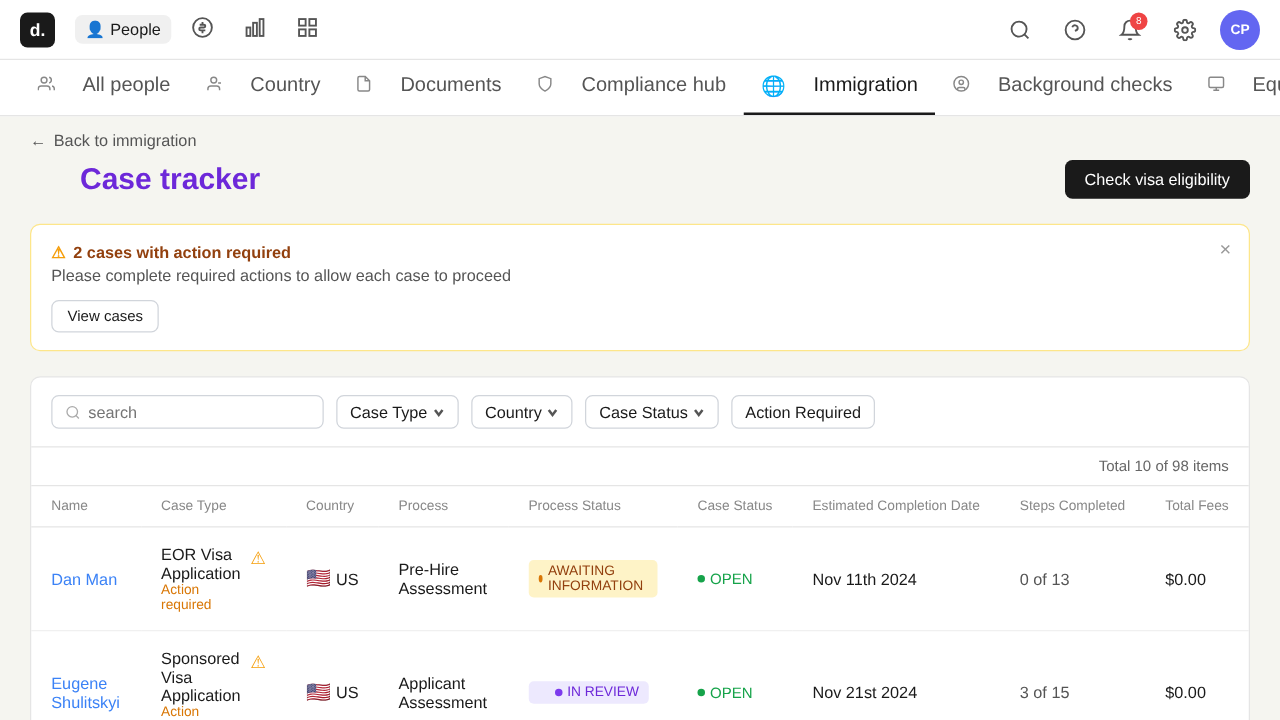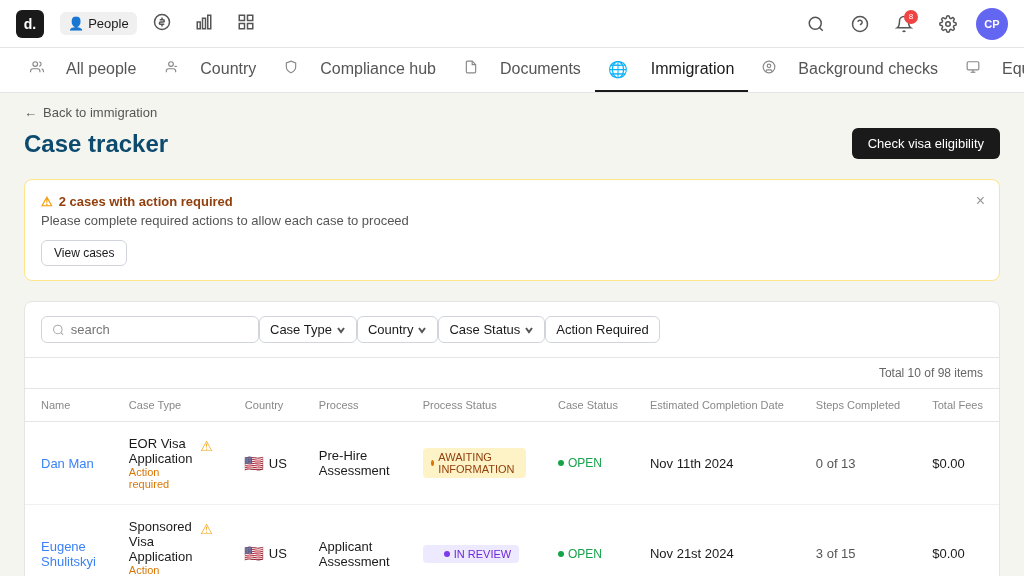--- a/index.html
+++ b/index.html
@@ -18,33 +18,33 @@
 
     
     .sub-nav { display: flex; align-items: center; background: #fff; border-bottom: 1px solid #e5e5e5; padding: 0 16px; gap: 0; overflow: hidden; }
     .sub-nav-item { display: flex; align-items: center; gap: 22px; padding: 0 14px; height: 44px; cursor: pointer; color: #555; font-size: 16px; white-space: nowrap; border-bottom: 2px solid transparent; }
     .sub-nav-item.active { color: #1a1a1a; border-bottom: 2px solid #1a1a1a; font-weight: 500; }
 
     
     .page { padding: 0 24px 24px; }
     .back-link { display: flex; align-items: center; gap: 6px; color: #555; font-size: 13px; padding: 12px 0 8px; cursor: pointer; }
     .page-header { display: flex; align-items: center; justify-content: space-between; margin-bottom: 20px; }
-    .page-title { font-size: 24px; font-weight: 600; color: #0c4a6e; }
+    .page-title { font-size: 24px; font-weight: 600; color: #6d28d9; margin-left: 40px; }
     .check-btn { background: #1a1a1a; color: #fff; border: none; border-radius: 6px; padding: 8px 16px; font-size: 13px; font-weight: 500; cursor: pointer; }
 
     
     .alert-banner { background: #fff; border: 1px solid #fde68a; border-radius: 8px; padding: 14px 16px; margin-bottom: 20px; position: relative; }
     .alert-title { display: flex; align-items: center; gap: 6px; font-weight: 600; color: #92400e; margin-bottom: 4px; font-size: 13px; }
     .alert-desc { color: #555; font-size: 13px; margin-bottom: 12px; }
     .alert-close { position: absolute; top: 12px; right: 14px; cursor: pointer; color: #999; font-size: 16px; }
     .view-cases-btn { border: 1px solid #d1d5db; background: #fff; border-radius: 6px; padding: 5px 12px; font-size: 12px; cursor: pointer; color: #1a1a1a; }
 
     
     .table-container { background: #fff; border-radius: 8px; border: 1px solid #e5e5e5; }
-    .table-toolbar { display: flex; align-items: center; padding: 14px 16px; border-bottom: 1px solid #e5e5e5; }
+    .table-toolbar { display: flex; align-items: center; gap: 10px; padding: 14px 16px; border-bottom: 1px solid #e5e5e5; }
     .search-box { display: flex; align-items: center; gap: 6px; border: 1px solid #d1d5db; border-radius: 6px; padding: 5px 10px; background: #fff; min-width: 190px; }
     .search-box input { border: none; outline: none; font-size: 13px; background: transparent; color: #1a1a1a; width: 100%; }
     .filter-btn { display: flex; align-items: center; gap: 4px; border: 1px solid #d1d5db; background: #fff; border-radius: 6px; padding: 5px 10px; font-size: 13px; cursor: pointer; color: #1a1a1a; }
     .filter-btn svg { width: 10px; height: 10px; }
 
     .table-summary { padding: 8px 16px; color: #666; font-size: 12px; border-bottom: 1px solid #e5e5e5; text-align: right; }
     table { width: 100%; border-collapse: collapse; }
     thead th { text-align: left; padding: 10px 16px; font-size: 11px; font-weight: 500; color: #888; border-bottom: 1px solid #e5e5e5; white-space: nowrap; }
     tbody tr { border-bottom: 1px solid #f0f0f0; }
     tbody tr:last-child { border-bottom: none; }
@@ -154,33 +154,33 @@
           <path d="M20 21v-2a4 4 0 00-4-4H8a4 4 0 00-4 4v2"></path>
           <circle cx="12" cy="7" r="4"></circle>
           <line x1="18" y1="11" x2="22" y2="11"></line>
         </svg>
     </span>
     <span>Country</span>
   </div>
   <div class="sub-nav-item">
     <span>
       <svg width="14" height="14" viewBox="0 0 24 24" fill="none" stroke="#888" stroke-width="2">
-          <path d="M12 22s8-4 8-10V5l-8-3-8 3v7c0 6 8 10 8 10z"></path>
-        </svg>
-    </span>
-    <span>Compliance hub</span>
-  </div>
-  <div class="sub-nav-item">
-    <span>
-      <svg width="14" height="14" viewBox="0 0 24 24" fill="none" stroke="#888" stroke-width="2">
           <path d="M14 2H6a2 2 0 00-2 2v16a2 2 0 002 2h12a2 2 0 002-2V8z"></path>
           <polyline points="14 2 14 8 20 8"></polyline>
         </svg>
     </span>
     <span>Documents</span>
+  </div>
+  <div class="sub-nav-item">
+    <span>
+      <svg width="14" height="14" viewBox="0 0 24 24" fill="none" stroke="#888" stroke-width="2">
+          <path d="M12 22s8-4 8-10V5l-8-3-8 3v7c0 6 8 10 8 10z"></path>
+        </svg>
+    </span>
+    <span>Compliance hub</span>
   </div>
   <div class="sub-nav-item active">
     <span>🌐</span>
     <span>Immigration</span>
   </div>
   <div class="sub-nav-item">
     <span>
       <svg width="14" height="14" viewBox="0 0 24 24" fill="none" stroke="#888" stroke-width="2">
           <circle cx="12" cy="12" r="10"></circle>
           <circle cx="12" cy="10" r="3"></circle>

